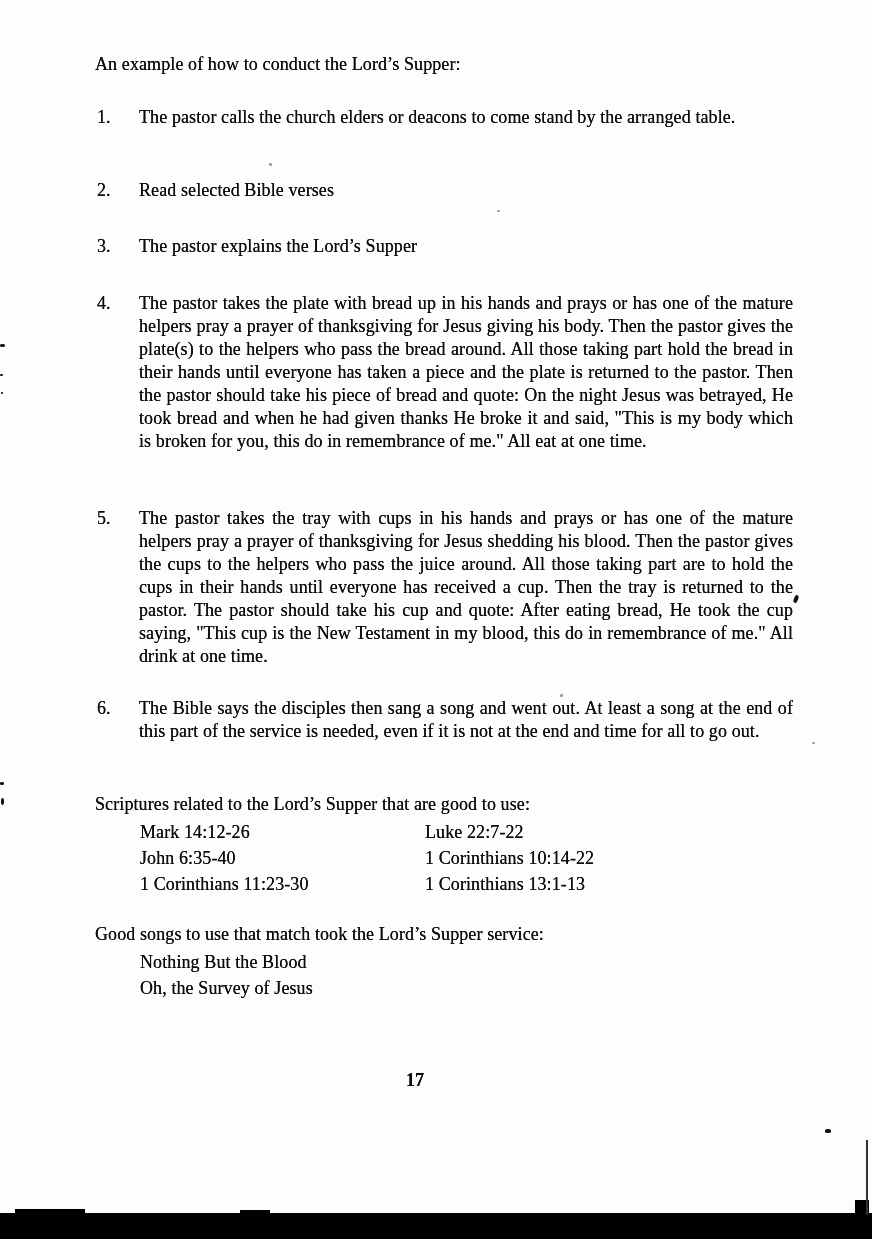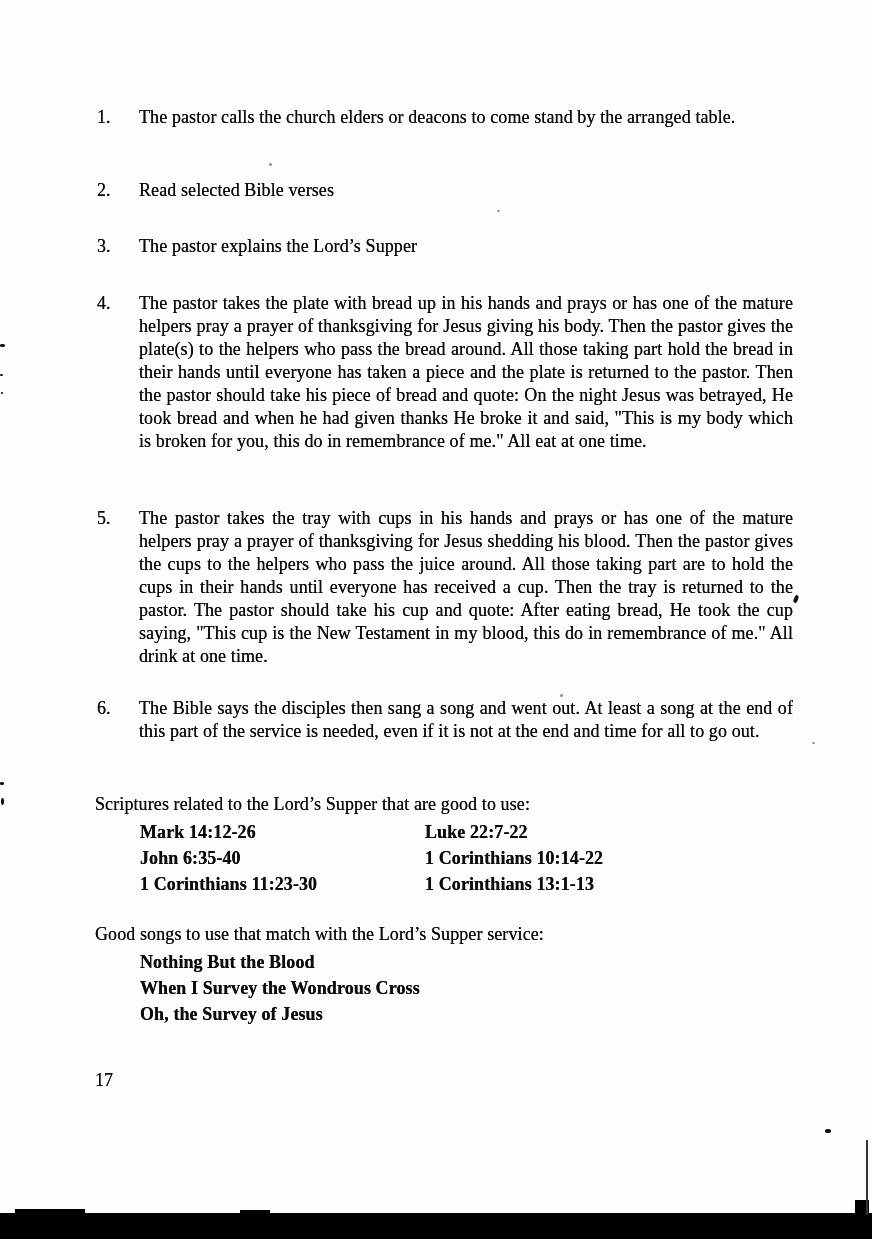--- a/index.html
+++ b/index.html
@@ -17,37 +17,38 @@
     position: absolute;
     font-size: 18px;
     line-height: 23px;
     text-shadow: 0 0 0.6px #1a1a1a;
     letter-spacing: 0.1px;
   }
   .item { left: 95px; width: 698px; }
   .item .num { position: absolute; left: 2px; top: 0; }
   .item .txt { margin-left: 44px; text-align: justify; }
   .item .txt.nojust { text-align: left; }
-  .colblock { line-height: 26px; font-weight: bold; }
+  .colblock { line-height: 26px; }
   .colrow { white-space: nowrap; }
-  .pagenum { font-weight: normal; }
+  .pagenum { font-weight: bold; text-align: center; }
   .bottom-bar {
     position: absolute; left: 0; top: 1213px; width: 872px; height: 26px;
     background: #000;
   }
   .bar-bump { position: absolute; background: #000; }
   .speck { position: absolute; background: #111; border-radius: 40%; }
   .speck.faint { background: #9a9a9a; }
   .edge-line { position: absolute; background: #333; }
 </style>
 </head>
 <body>
 
 <div class="page">
 
+  <div class="txtline" style="left:95px; top:53px;">An example of how to conduct the Lord’s Supper:</div>
 
   <div class="item" style="top:106px;">
     <span class="num">1.</span>
     <div class="txt nojust">The pastor calls the church elders or deacons to come stand by the arranged table.</div>
   </div>
 
   <div class="item" style="top:179px;">
     <span class="num">2.</span>
     <div class="txt nojust" style="margin-left:44px;">Read selected Bible verses</div>
   </div>
@@ -79,25 +80,24 @@
     <div class="colrow">John 6:35-40</div>
     <div class="colrow">1 Corinthians 11:23-30</div>
   </div>
 
   <div class="colblock" style="left:425px; top:819px; width:300px;">
     <div class="colrow">Luke 22:7-22</div>
     <div class="colrow">1 Corinthians 10:14-22</div>
     <div class="colrow">1 Corinthians 13:1-13</div>
   </div>
 
-  <div class="txtline" style="left:95px; top:923px;">Good songs to use that match with the Lord’s Supper service:</div>
+  <div class="txtline" style="left:95px; top:923px;">Good songs to use that match took the Lord’s Supper service:</div>
 
   <div class="colblock" style="left:140px; top:949px; width:420px;">
     <div class="colrow">Nothing But the Blood</div>
-    <div class="colrow">When I Survey the Wondrous Cross</div>
     <div class="colrow">Oh, the Survey of Jesus</div>
   </div>
 
   <div class="pagenum" style="left:95px; top:1069px; width:640px;">17</div>
 
   <div class="bottom-bar"></div>
   <div class="bar-bump" style="left:15px; top:1209px; width:70px; height:4px;"></div>
   <div class="bar-bump" style="left:240px; top:1210px; width:30px; height:3px;"></div>
   <div class="bar-bump" style="left:880px; top:1205px; width:0px; height:0px;"></div>
   <div class="bar-bump" style="left:855px; top:1200px; width:14px; height:13px;"></div>

